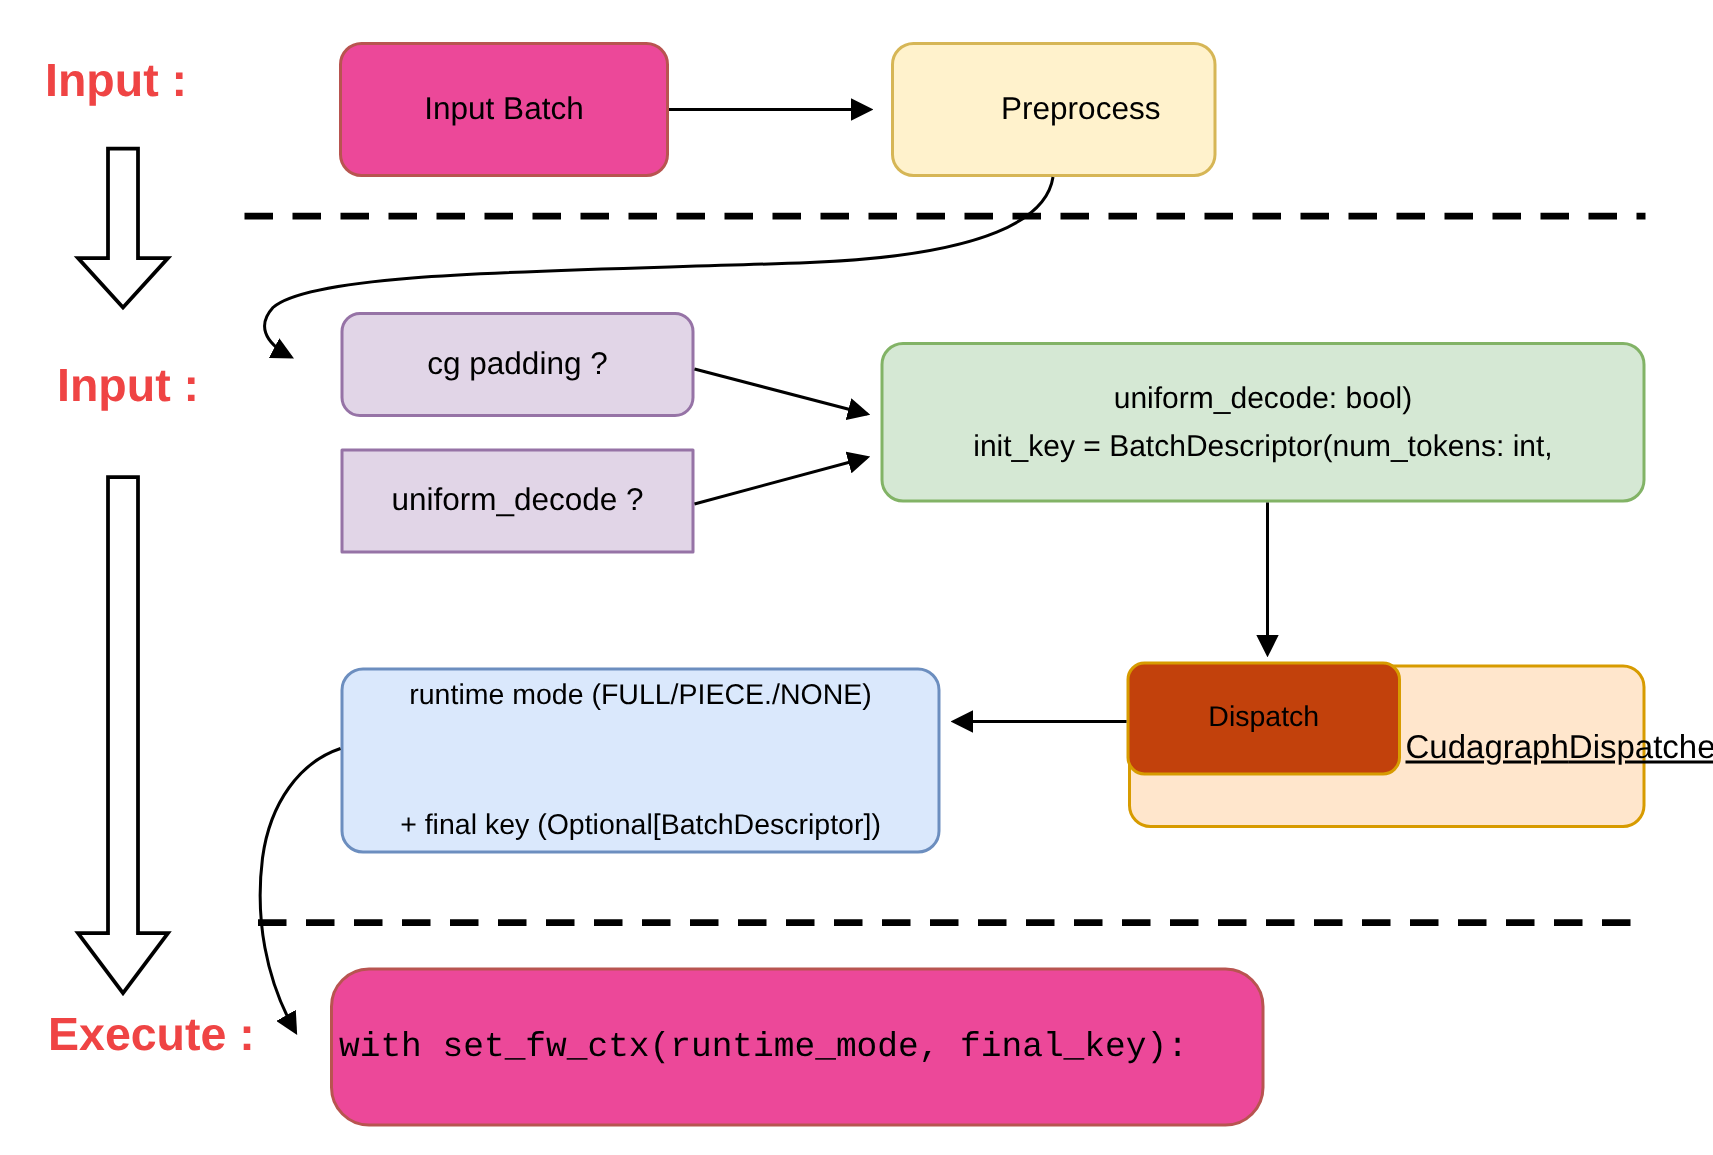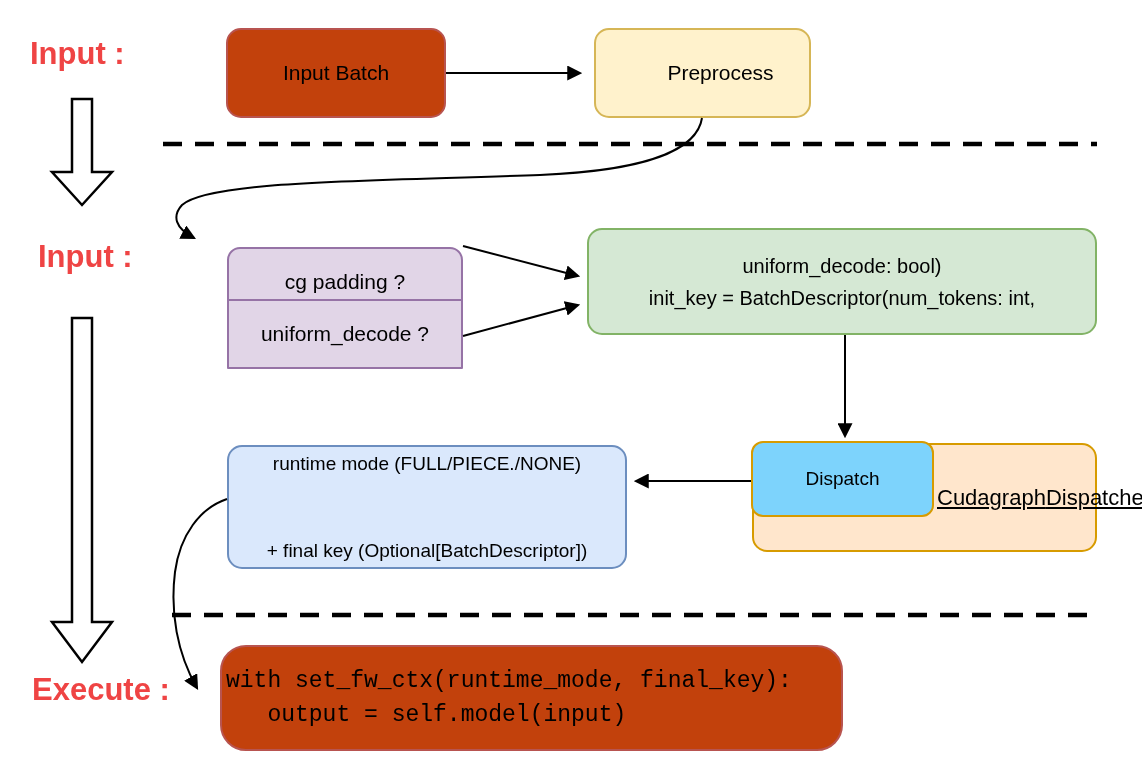--- a/index.html
+++ b/index.html
@@ -38,31 +38,31 @@
     border-radius: 15px;
     border: 2px solid #000;
     display: flex;
     flex-direction: column;
     align-items: center;
     justify-content: center;
     text-align: center;
     color: #000000;
     line-height: 1.55;
   }
-  .node.pink   { background: #c2410c; border-color: #b85450; }
+  .node.pink   { background: #ec4899; border-color: #b85450; }
   .node.yellow { background: #fff2cc; border-color: #d6b656; padding-left: 36px; }
   .node.purple { background: #e1d5e7; border-color: #9673a6; }
   .node.green  { background: #d5e8d4; border-color: #82b366; }
   .node.blue   { background: #dae8fc; border-color: #6c8ebf; }
   .node.orange { background: #ffe6cc; border-color: #d79b00; }
-  .node.peach  { background: #7dd3fc; border-color: #d79b00; }
+  .node.peach  { background: #c2410c; border-color: #d79b00; }
 
   #node-input-batch    { left: 226px; top: 28px;  width: 220px; height: 90px;  font-size: 21px; }
   #node-preprocess     { left: 594px; top: 28px;  width: 217px; height: 90px;  font-size: 21px; }
-  #node-cg-padding     { left: 227px; top: 208px; width: 236px; height: 70px;  font-size: 21px; border-radius: 13px; margin-top: 39px; }
+  #node-cg-padding     { left: 227px; top: 208px; width: 236px; height: 70px;  font-size: 21px; border-radius: 13px; }
   #node-uniform-decode { left: 227px; top: 299px; width: 236px; height: 70px;  font-size: 21px; border-radius: 1px; }
   #node-init-key       { left: 587px; top: 228px; width: 510px; height: 107px; font-size: 20px; line-height: 1.6; }
   #node-dispatcher     { left: 752px; top: 443px; width: 345px; height: 109px; font-size: 22px; }
   #dispatcher-label    {
     position: absolute;
     left: 183px; top: 0;
     width: 160px; height: 100%;
     display: flex; 
     align-items: center; justify-content: space-between;
     line-height: 1.5;
@@ -123,21 +123,20 @@
     <div>Dispatch</div>
   </div>
 
   <div class="node blue" id="node-runtime-mode">
     <div>runtime mode (FULL/PIECE./NONE)</div>
     <div>+ final key (Optional[BatchDescriptor])</div>
   </div>
 
   <div class="node pink" id="node-execute-code">
     <div class="code-line">with set_fw_ctx(runtime_mode, final_key):</div>
-    <div class="code-line">   output = self.model(input)</div>
   </div>
 
   <svg id="connector-layer" viewBox="0 0 1142 770" xmlns="http://www.w3.org/2000/svg">
     <defs>
       <marker id="ah" viewBox="0 0 10 10" refX="8.5" refY="5" markerWidth="7.5" markerHeight="7.5" orient="auto-start-reverse">
         <path d="M 0 0 L 10 5 L 0 10 z" fill="#000000"></path>
       </marker>
     </defs>
 
     <path d="M 163 144 H 1097" stroke="#000000" stroke-width="4.5" stroke-dasharray="19 13" fill="none"></path>

